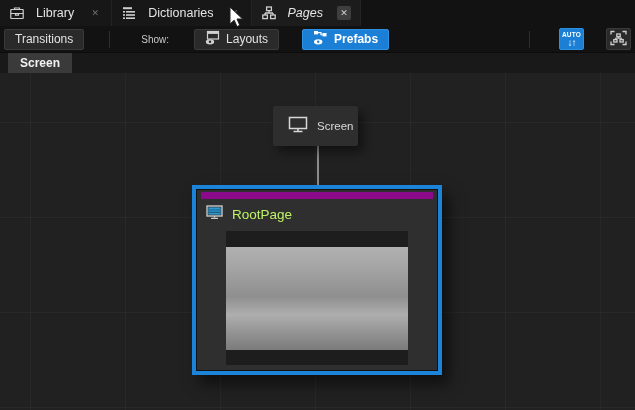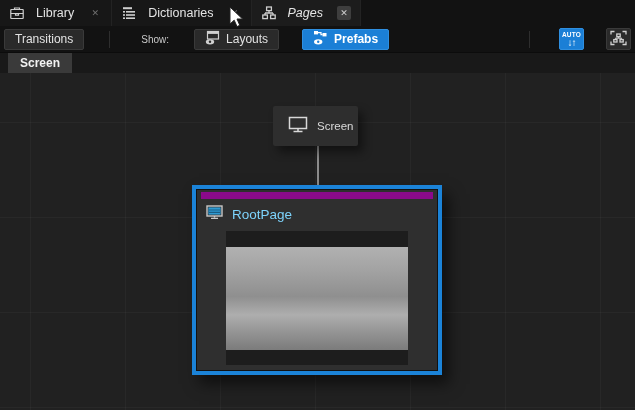--- a/index.html
+++ b/index.html
@@ -54,21 +54,21 @@
        background:#2e2e2e;border-radius:2px;display:flex;align-items:center;gap:9px;
        padding-left:15px;box-shadow:5px 6px 10px rgba(0,0,0,0.45);cursor:default;}
   .screen-node .nlabel{font-size:11.5px;color:#d9d9d9;}
   .connector{position:absolute;left:317px;top:72px;width:2px;height:41px;background:#8c8c8c;}
   .root-node{position:absolute;left:192px;top:112px;width:250px;height:190px;
        border:4px solid var(--selection-border);background:#121212;padding:1px;
        box-shadow:7px 9px 14px rgba(0,0,0,0.55);cursor:default;}
   .root-body{width:100%;height:100%;background:#2f2f2f;display:flex;flex-direction:column;}
   .accent-bar{height:7px;margin:2px 4px 0 4px;background:var(--page-accent-magenta);}
   .root-header{display:flex;align-items:center;gap:9px;padding:6px 9px 3px 9px;}
-  .root-header .nlabel{font-size:13.5px;color:#7dd3fc;}
+  .root-header .nlabel{font-size:13.5px;color:#bef264;}
   .thumb{width:182px;margin:4px auto 0 auto;display:flex;flex-direction:column;}
   .thumb-top{height:16px;background:#1d1d1d;}
   .thumb-mid{height:103px;
        background:linear-gradient(180deg,#b1b1b1 0%,#a3a3a3 22%,#8f8f8f 48%,#aeaeae 66%,#9b9b9b 78%,#7b7b7b 100%);}
   .thumb-bot{height:15px;background:#1d1d1d;}
   
   .cursor{position:absolute;left:228px;top:6px;z-index:50;pointer-events:none;}
 </style>
 </head>
 <body>

